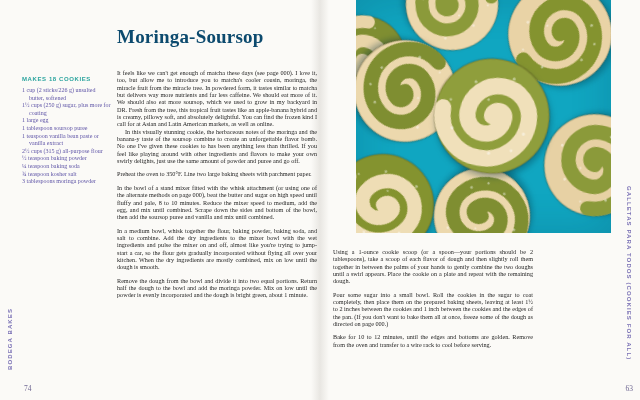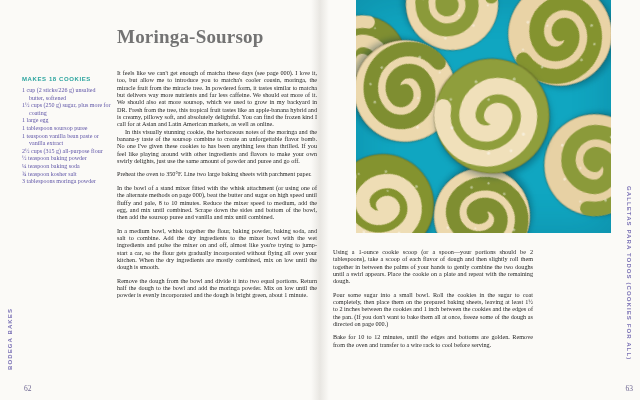--- a/index.html
+++ b/index.html
@@ -9,21 +9,21 @@
     font-family:"Liberation Serif", serif; color:#262626;
   }
   .gutter {
     position:absolute; left:311px; top:0; width:18px; height:400px;
     background:linear-gradient(to right, rgba(70,60,45,0) 0%, rgba(70,60,45,0.10) 50%, rgba(70,60,45,0) 100%);
   }
   
   .recipe-title {
     position:absolute; left:117px; top:26px; margin:0;
     font-size:19px; line-height:22px; font-weight:600;
-    color:#737373; letter-spacing:0.2px;
+    color:#0c4a6e; letter-spacing:0.2px;
   }
   .sidebar { position:absolute; left:22px; top:76px; width:90px; }
   .yield {
     font-family:"Liberation Sans", sans-serif;
     font-size:6px; font-weight:700; letter-spacing:0.6px;
     color:#2ba49e; margin:0 0 5px 0;
   }
   .ingredients {
     list-style:none; margin:0; padding:0;
     color:#5f55a7; font-size:6px; line-height:7.6px;
@@ -107,21 +107,21 @@
   <div class="bodycol body-left">
     <p>It feels like we can't get enough of matcha these days (see page 000). I love it, too, but allow me to introduce you to matcha's cooler cousin, moringa, the miracle fruit from the miracle tree. In powdered form, it tastes similar to matcha but delivers way more nutrients and far less caffeine. We should eat more of it. We should also eat more soursop, which we used to grow in my backyard in DR. Fresh from the tree, this tropical fruit tastes like an apple-banana hybrid and is creamy, pillowy soft, and absolutely delightful. You can find the frozen kind I call for at Asian and Latin American markets, as well as online.</p>
     <p class="indented">In this visually stunning cookie, the herbaceous notes of the moringa and the banana-y taste of the soursop combine to create an unforgettable flavor bomb. No one I've given these cookies to has been anything less than thrilled. If you feel like playing around with other ingredients and flavors to make your own swirly delights, just use the same amount of powder and puree and go off.</p>
     <p class="step">Preheat the oven to 350°F. Line two large baking sheets with parchment paper.</p>
     <p class="step">In the bowl of a stand mixer fitted with the whisk attachment (or using one of the alternate methods on page 000), beat the butter and sugar on high speed until fluffy and pale, 8 to 10 minutes. Reduce the mixer speed to medium, add the egg, and mix until combined. Scrape down the sides and bottom of the bowl, then add the soursop puree and vanilla and mix until combined.</p>
     <p class="step">In a medium bowl, whisk together the flour, baking powder, baking soda, and salt to combine. Add the dry ingredients to the mixer bowl with the wet ingredients and pulse the mixer on and off, almost like you're trying to jump-start a car, so the flour gets gradually incorporated without flying all over your kitchen. When the dry ingredients are mostly combined, mix on low until the dough is smooth.</p>
     <p class="step">Remove the dough from the bowl and divide it into two equal portions. Return half the dough to the bowl and add the moringa powder. Mix on low until the powder is evenly incorporated and the dough is bright green, about 1 minute.</p>
   </div>
 
   <div class="spine spine-left">BODEGA BAKES</div>
-  <div class="pagenum pagenum-left">62</div>
+  <div class="pagenum pagenum-left">74</div>
 
   <div class="photo">
     <svg class="cookie" viewBox="-40 -40 80 80" style="left:-42px;top:12px;width:96px;height:96px;--base:#7f8e31;--swirl:#e9d5a8;transform:rotate(100deg)">
         <use href="#cookieShape"></use>
       </svg>
     <svg class="cookie" viewBox="-40 -40 80 80" style="left:46px;top:-46px;width:100px;height:100px;--base:#ecd8ad;--swirl:#8b9a3a;transform:rotate(170deg)">
         <use href="#cookieShape"></use>
       </svg>
     <svg class="cookie" viewBox="-40 -40 80 80" style="left:148px;top:-22px;width:112px;height:112px;--base:#e9d3a6;--swirl:#84932f;transform:rotate(-35deg)">
         <use href="#cookieShape"></use>

